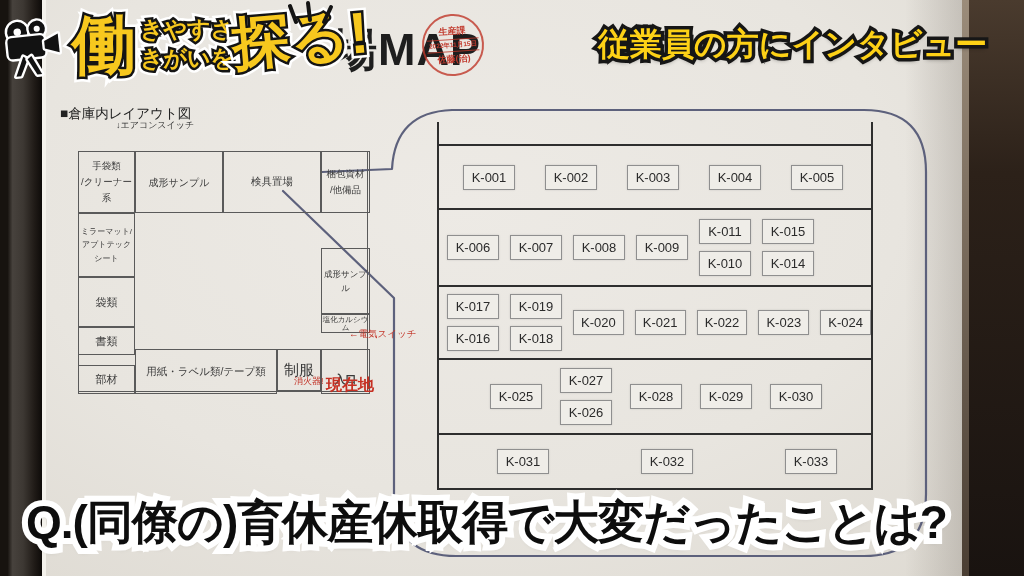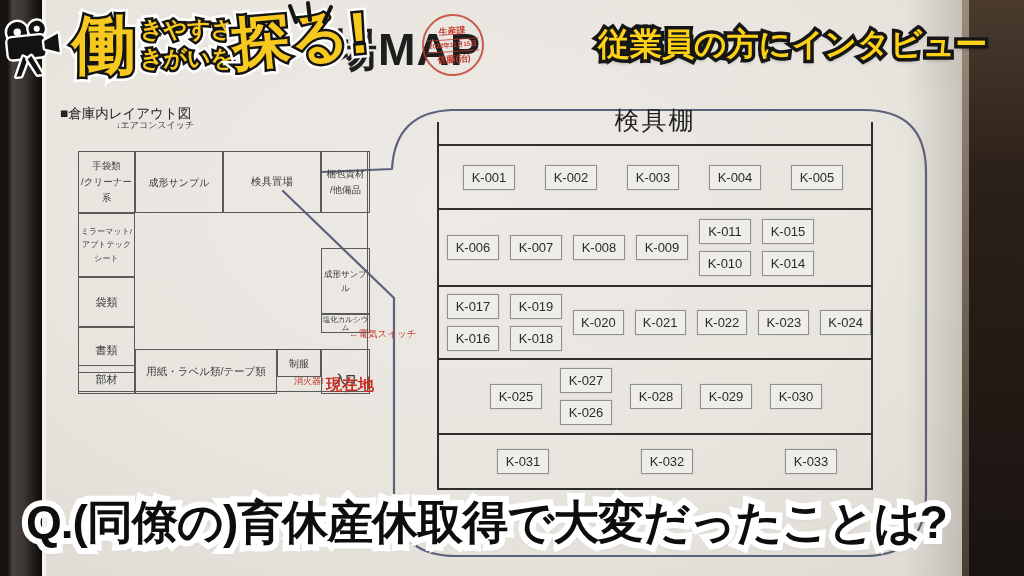--- a/index.html
+++ b/index.html
@@ -68,29 +68,29 @@
   .note-elec { left:349px; top:328px; font-size:9.5px; color:#c3362a; }
   .note-fire { left:294px; top:375px; font-size:9px; color:#c3362a; }
   .note-here { left:326px; top:375px; font-size:16px; font-weight:900; color:#c62f22; }
   .map { position:absolute; left:78px; top:151px; width:290px; height:241px; z-index:5;
     border:1px solid #5a5a5a; }
   .cell { position:absolute; border:1px solid #5a5a5a; color:#3a3a3a; white-space:pre-line;
     display:flex; align-items:center; justify-content:center; text-align:center; line-height:1.7; }
   .c-gloves   { left:-1px; top:-1px; width:57px; height:62px; font-size:9.5px; }
   .c-mirror   { left:-1px; top:61px; width:57px; height:64px; font-size:8px; }
   .c-bags     { left:-1px; top:125px; width:57px; height:50px; font-size:11px; }
-  .c-docs     { left:-1px; top:175px; width:57px; height:46px; font-size:11px; }
+  .c-docs     { left:-1px; top:175px; width:57px; height:28px; font-size:11px; }
   .c-parts    { left:-1px; top:213px; width:57px; height:29px; font-size:11px; }
   .c-sample1  { left:56px; top:-1px; width:88px; height:62px; font-size:10px; }
   .c-kengu    { left:144px; top:-1px; width:98px; height:62px; font-size:10.5px; }
   .c-pack     { left:242px; top:-1px; width:49px; height:62px; font-size:9.5px; }
   .c-sample2  { left:242px; top:96px; width:49px; height:66px; font-size:8.5px; }
   .c-calcium  { left:242px; top:162px; width:49px; height:19px; font-size:7.5px; line-height:1; }
   .c-paper    { left:56px; top:197px; width:142px; height:45px; font-size:10.5px; }
-  .c-uniform  { left:198px; top:197px; width:44px; height:28px; font-size:10px; }
+  .c-uniform  { left:198px; top:197px; width:44px; height:42px; font-size:15px; }
   .c-entrance { left:242px; top:197px; width:49px; height:45px; font-size:11px; font-weight:700;
                 align-items:flex-end; padding-bottom:4px; }
 
   
   .bubble-svg { position:absolute; left:0; top:0; width:1024px; height:576px; z-index:4; pointer-events:none; }
 
   
   .shelf-title { position:absolute; left:437px; top:104px; width:436px; text-align:center;
     font-size:25px; color:#1f1f1f; z-index:6; letter-spacing:2px; }
   .shelf-frame { position:absolute; left:437px; top:122px; width:436px; height:368px; z-index:5;
@@ -141,21 +141,20 @@
     <div class="cell c-calcium">塩化カルシウム</div>
     <div class="cell c-paper">用紙・ラベル類/テープ類</div>
     <div class="cell c-uniform">制服</div>
     <div class="cell c-entrance">入口</div>
   </div>
 
   <div class="note note-elec">←電気スイッチ</div>
   <div class="note note-fire">消火器!</div>
   <div class="note note-here">現在地</div>
 
-  <div class="shelf-title">検具棚</div>
   <div class="shelf-frame">
     <div class="title-gap"></div>
     <div>
         <div class="shelf-row r1">
           <div class="kbox">K-001</div>
           <div class="kbox">K-002</div>
           <div class="kbox">K-003</div>
           <div class="kbox">K-004</div>
           <div class="kbox">K-005</div>
         </div>

